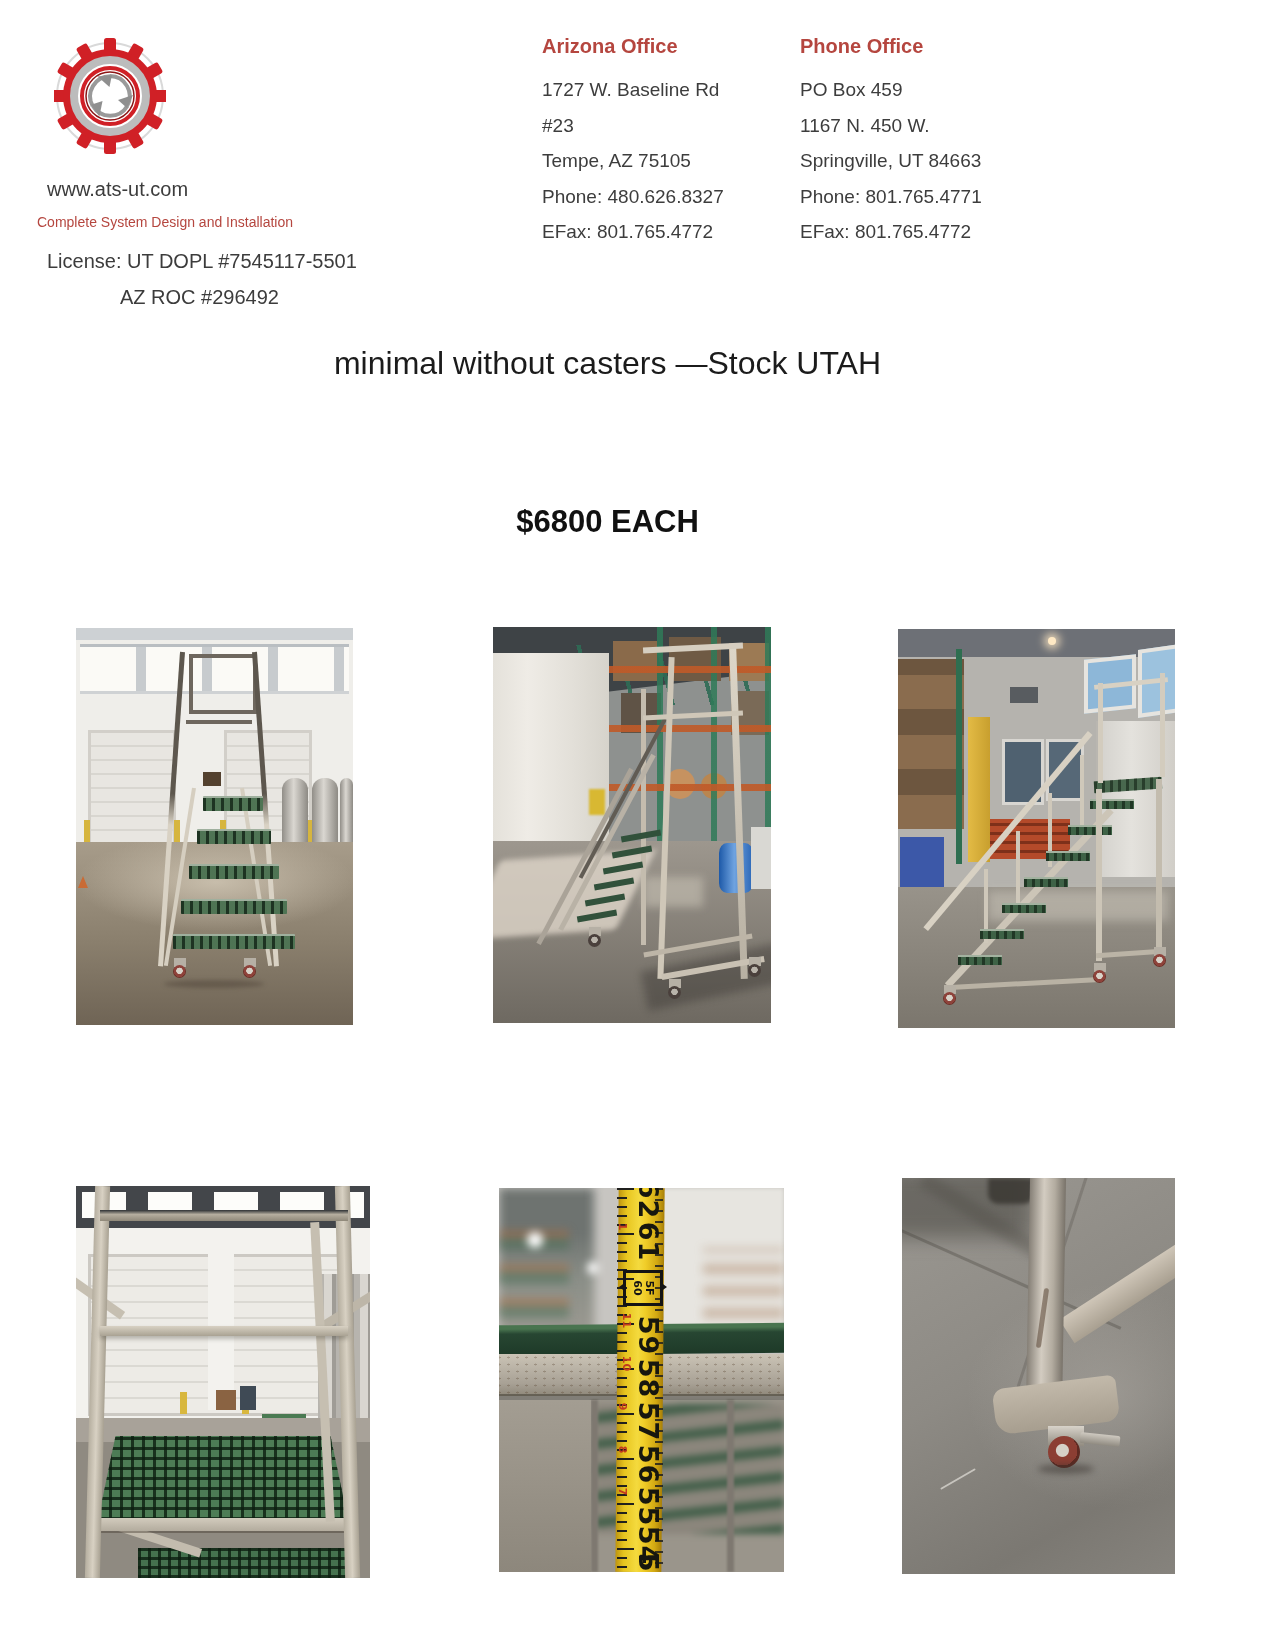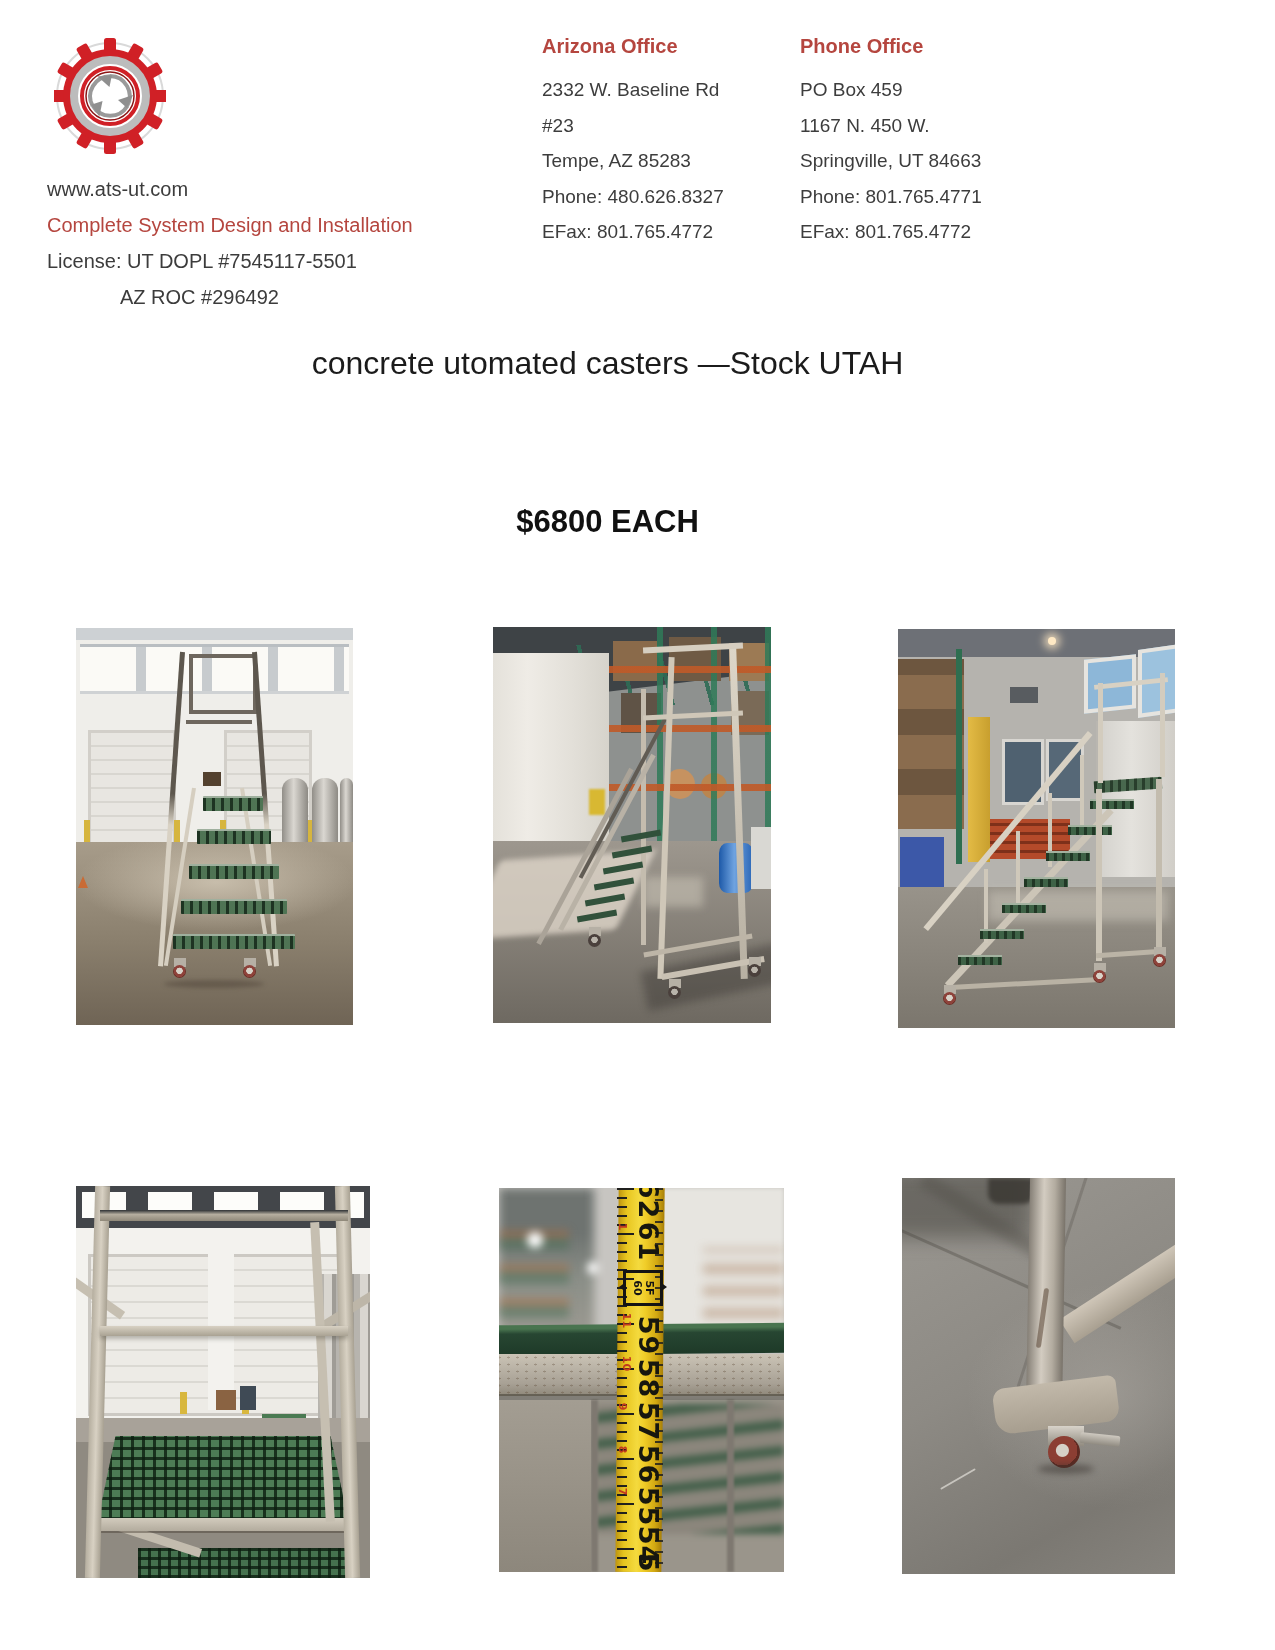--- a/index.html
+++ b/index.html
@@ -6,21 +6,21 @@
   .page{position:relative;width:1275px;height:1650px;background:#ffffff;overflow:hidden;
         font-family:"Liberation Sans",sans-serif;color:#3d3d3d;}
 
   
   .logo{position:absolute;left:54px;top:18px;width:112px;height:150px;}
   .company{position:absolute;left:168px;top:22px;font-family:"Liberation Serif",serif;color:#232323;}
   .cline{height:44px;line-height:44px;font-size:26px;white-space:nowrap;}
   .cl2{padding-left:14px;} .cl3{padding-left:6px;}
   .cinit{font-size:32px;color:#b41c1c;}
   .website{position:absolute;left:47px;top:178px;font-size:20px;color:#3c3c3c;}
-  .tagline{position:absolute;left:47px;top:214px;font-size:20px;color:#b5463f;}
+  .tagline{position:absolute;left:37px;top:214px;font-size:14px;color:#b5463f;}
   .license1{position:absolute;left:47px;top:250px;font-size:20px;color:#3c3c3c;}
   .license2{position:absolute;left:120px;top:286px;font-size:20px;color:#3c3c3c;}
 
   .office{position:absolute;top:32px;font-size:19px;color:#3d3d3d;}
   .office-az{left:542px;} .office-ut{left:800px;}
   .office-name{font-size:20px;font-weight:bold;color:#b5463f;line-height:28px;margin-bottom:12px;}
   .office-line{line-height:35.5px;white-space:nowrap;}
 
   
   .title{position:absolute;left:0;top:337px;width:1215px;text-align:center;
@@ -324,37 +324,37 @@
   </svg>
 
 
   <div class="website">www.ats-ut.com</div>
   <div class="tagline">Complete System Design and Installation</div>
   <div class="license1">License: UT DOPL #7545117-5501</div>
   <div class="license2">AZ ROC #296492</div>
 
   <div class="office office-az">
     <div class="office-name">Arizona Office</div>
-    <div class="office-line">2332 W. Baseline Rd</div>
+    <div class="office-line">1727 W. Baseline Rd</div>
     <div class="office-line">#23</div>
-    <div class="office-line">Tempe, AZ 85283</div>
+    <div class="office-line">Tempe, AZ 75105</div>
     <div class="office-line">Phone: 480.626.8327</div>
     <div class="office-line">EFax: 801.765.4772</div>
   </div>
   <div class="office office-ut">
     <div class="office-name">Phone Office</div>
     <div class="office-line">PO Box 459</div>
     <div class="office-line">1167 N. 450 W.</div>
     <div class="office-line">Springville, UT 84663</div>
     <div class="office-line">Phone: 801.765.4771</div>
     <div class="office-line">EFax: 801.765.4772</div>
   </div>
 
   <div class="title">
-    <div>concrete utomated casters —Stock UTAH</div>
+    <div>minimal without casters —Stock UTAH</div>
   </div>
   <div class="price">$6800 EACH</div>
 
   <div class="photo" id="p1">
     <div class="p1-ceiling"></div>
     <div class="p1-wall"></div>
     <div class="p1-windows"></div>
     <div class="p1-door d1"></div>
     <div class="p1-door d2"></div>
     <div class="p1-bollard bA"></div>

